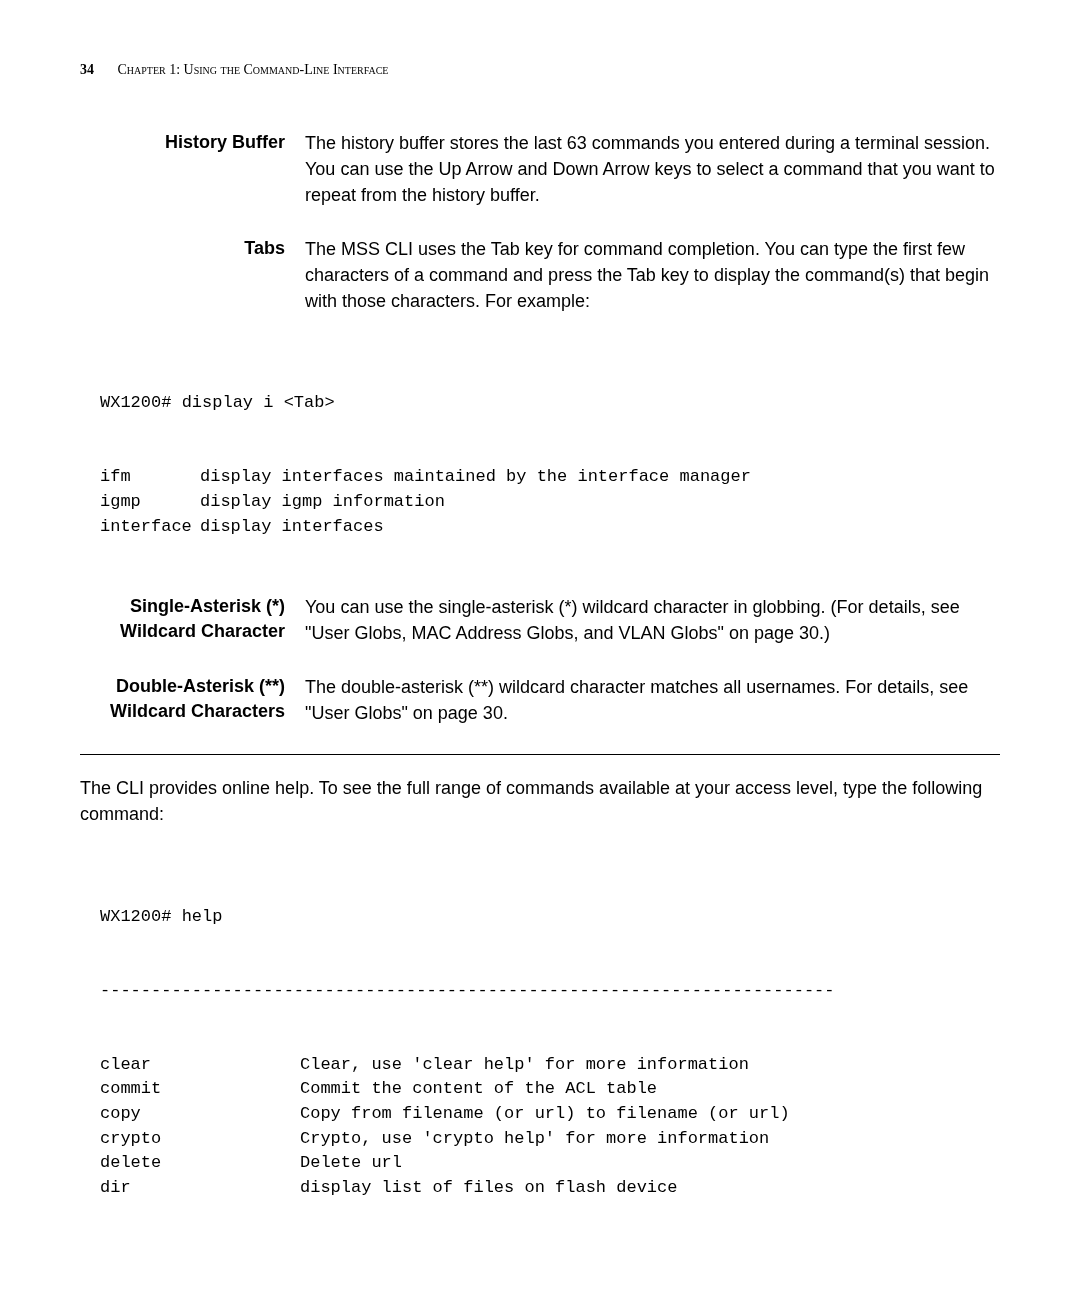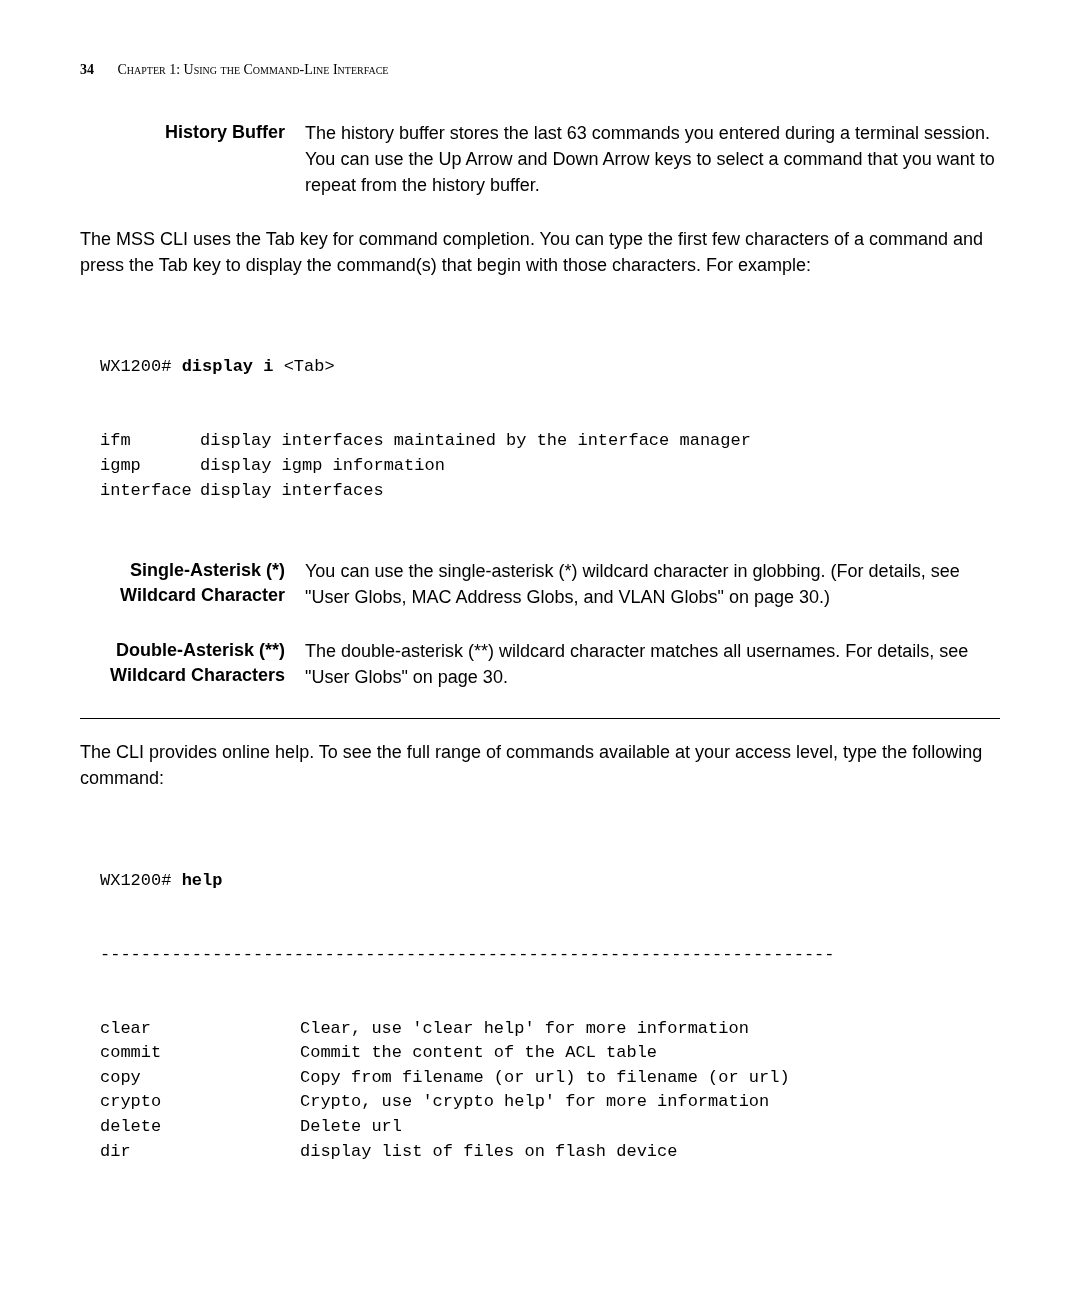--- a/index.html
+++ b/index.html
@@ -7,21 +7,21 @@
     padding: 60px 80px 40px 80px;
     font-family: Georgia, 'Times New Roman', serif;
     width: 1080px;
     box-sizing: border-box;
     color: #000;
     font-size: 18px;
     line-height: 1.4;
   }
   .header-line {
     font-size: 14px;
-    margin-bottom: 40px;
+    margin-bottom: 50px;
     font-variant: small-caps;
   }
   .page-num {
     font-weight: bold;
     margin-right: 20px;
     font-variant: normal;
   }
   .section-row {
     display: flex;
     margin-bottom: 28px;
@@ -51,21 +51,21 @@
   }
   .code-cmd {
     width: 100px;
     display: inline-block;
   }
   .code-cmd-wide {
     width: 200px;
     display: inline-block;
   }
   .bold {
-    font-weight: bold;
+    font-weight: normal;
   }
   hr.section-divider {
     border: none;
     border-top: 1px solid #000;
     margin: 10px 0 20px 0;
   }
 </style>
 </head>
 <body>
 
@@ -73,20 +73,21 @@
   <span class="page-num">34</span>
   <span>Chapter 1: Using the Command-Line Interface</span>
 </div>
 
 <div class="section-row">
   <div class="section-label">History Buffer</div>
   <div class="section-body">The history buffer stores the last 63 commands you entered during a terminal session. You can use the Up Arrow and Down Arrow keys to select a command that you want to repeat from the history buffer.</div>
 </div>
 
 <div class="section-row">
+  <div class="section-label">Tabs</div>
   <div class="section-body">The MSS CLI uses the Tab key for command completion. You can type the first few characters of a command and press the Tab key to display the command(s) that begin with those characters. For example:</div>
 </div>
 
 <div class="code-block">
   <div><span>WX1200# </span><span class="bold">display i </span><span>&lt;Tab&gt;</span></div>
   <div id="tabs-rows"><div><span class="code-cmd">ifm</span><span>display interfaces maintained by the interface manager</span></div><div><span class="code-cmd">igmp</span><span>display igmp information</span></div><div><span class="code-cmd">interface</span><span>display interfaces</span></div></div>
 </div>
 
 <div class="section-row">
   <div class="section-label">

